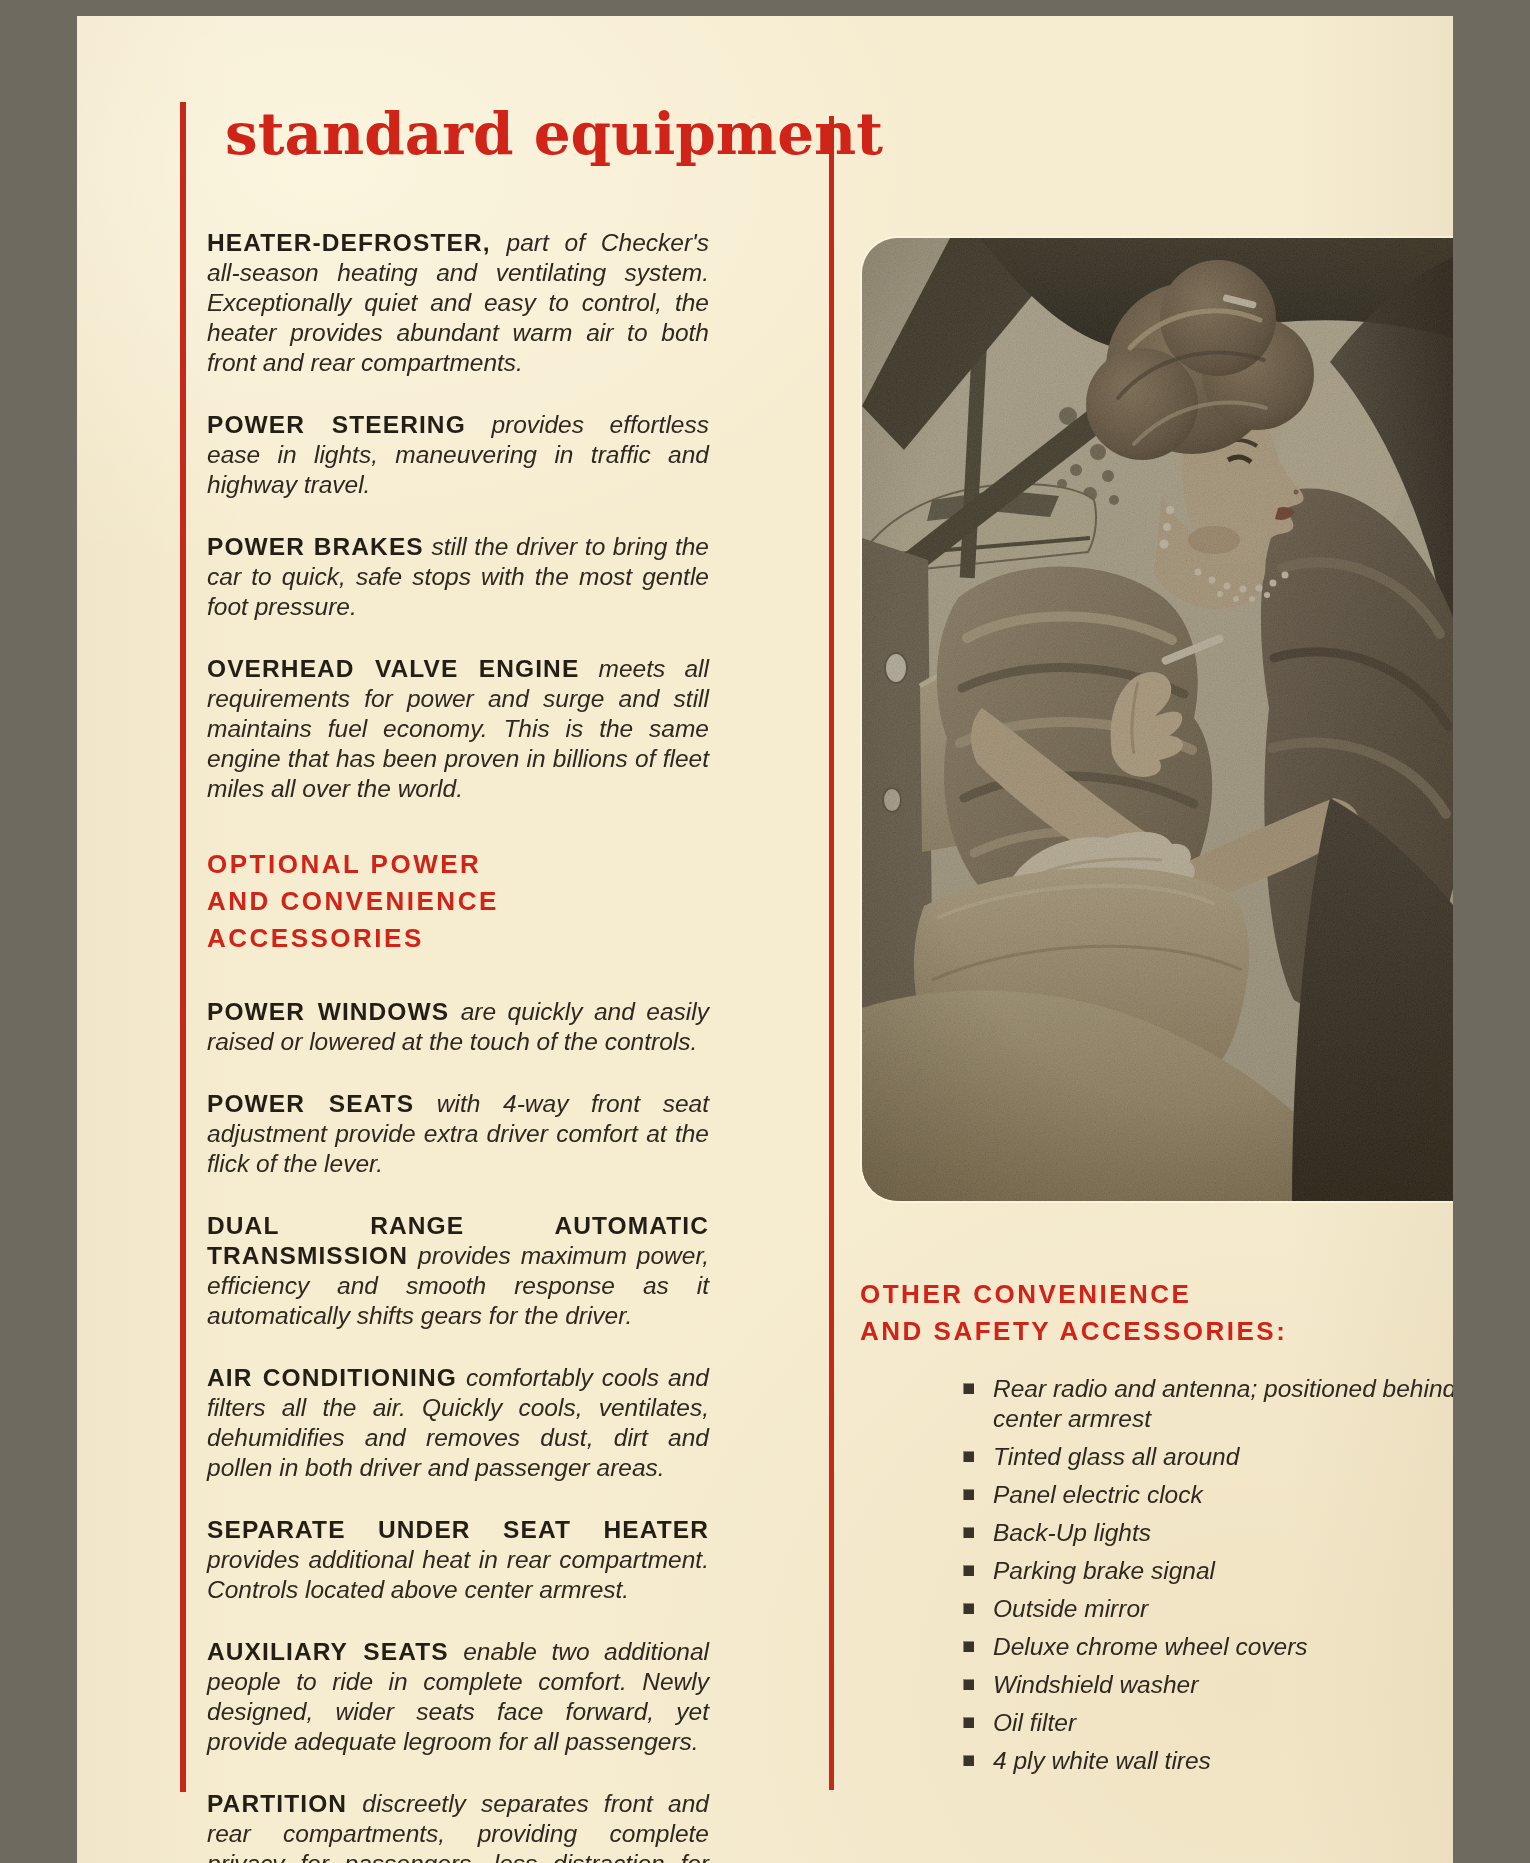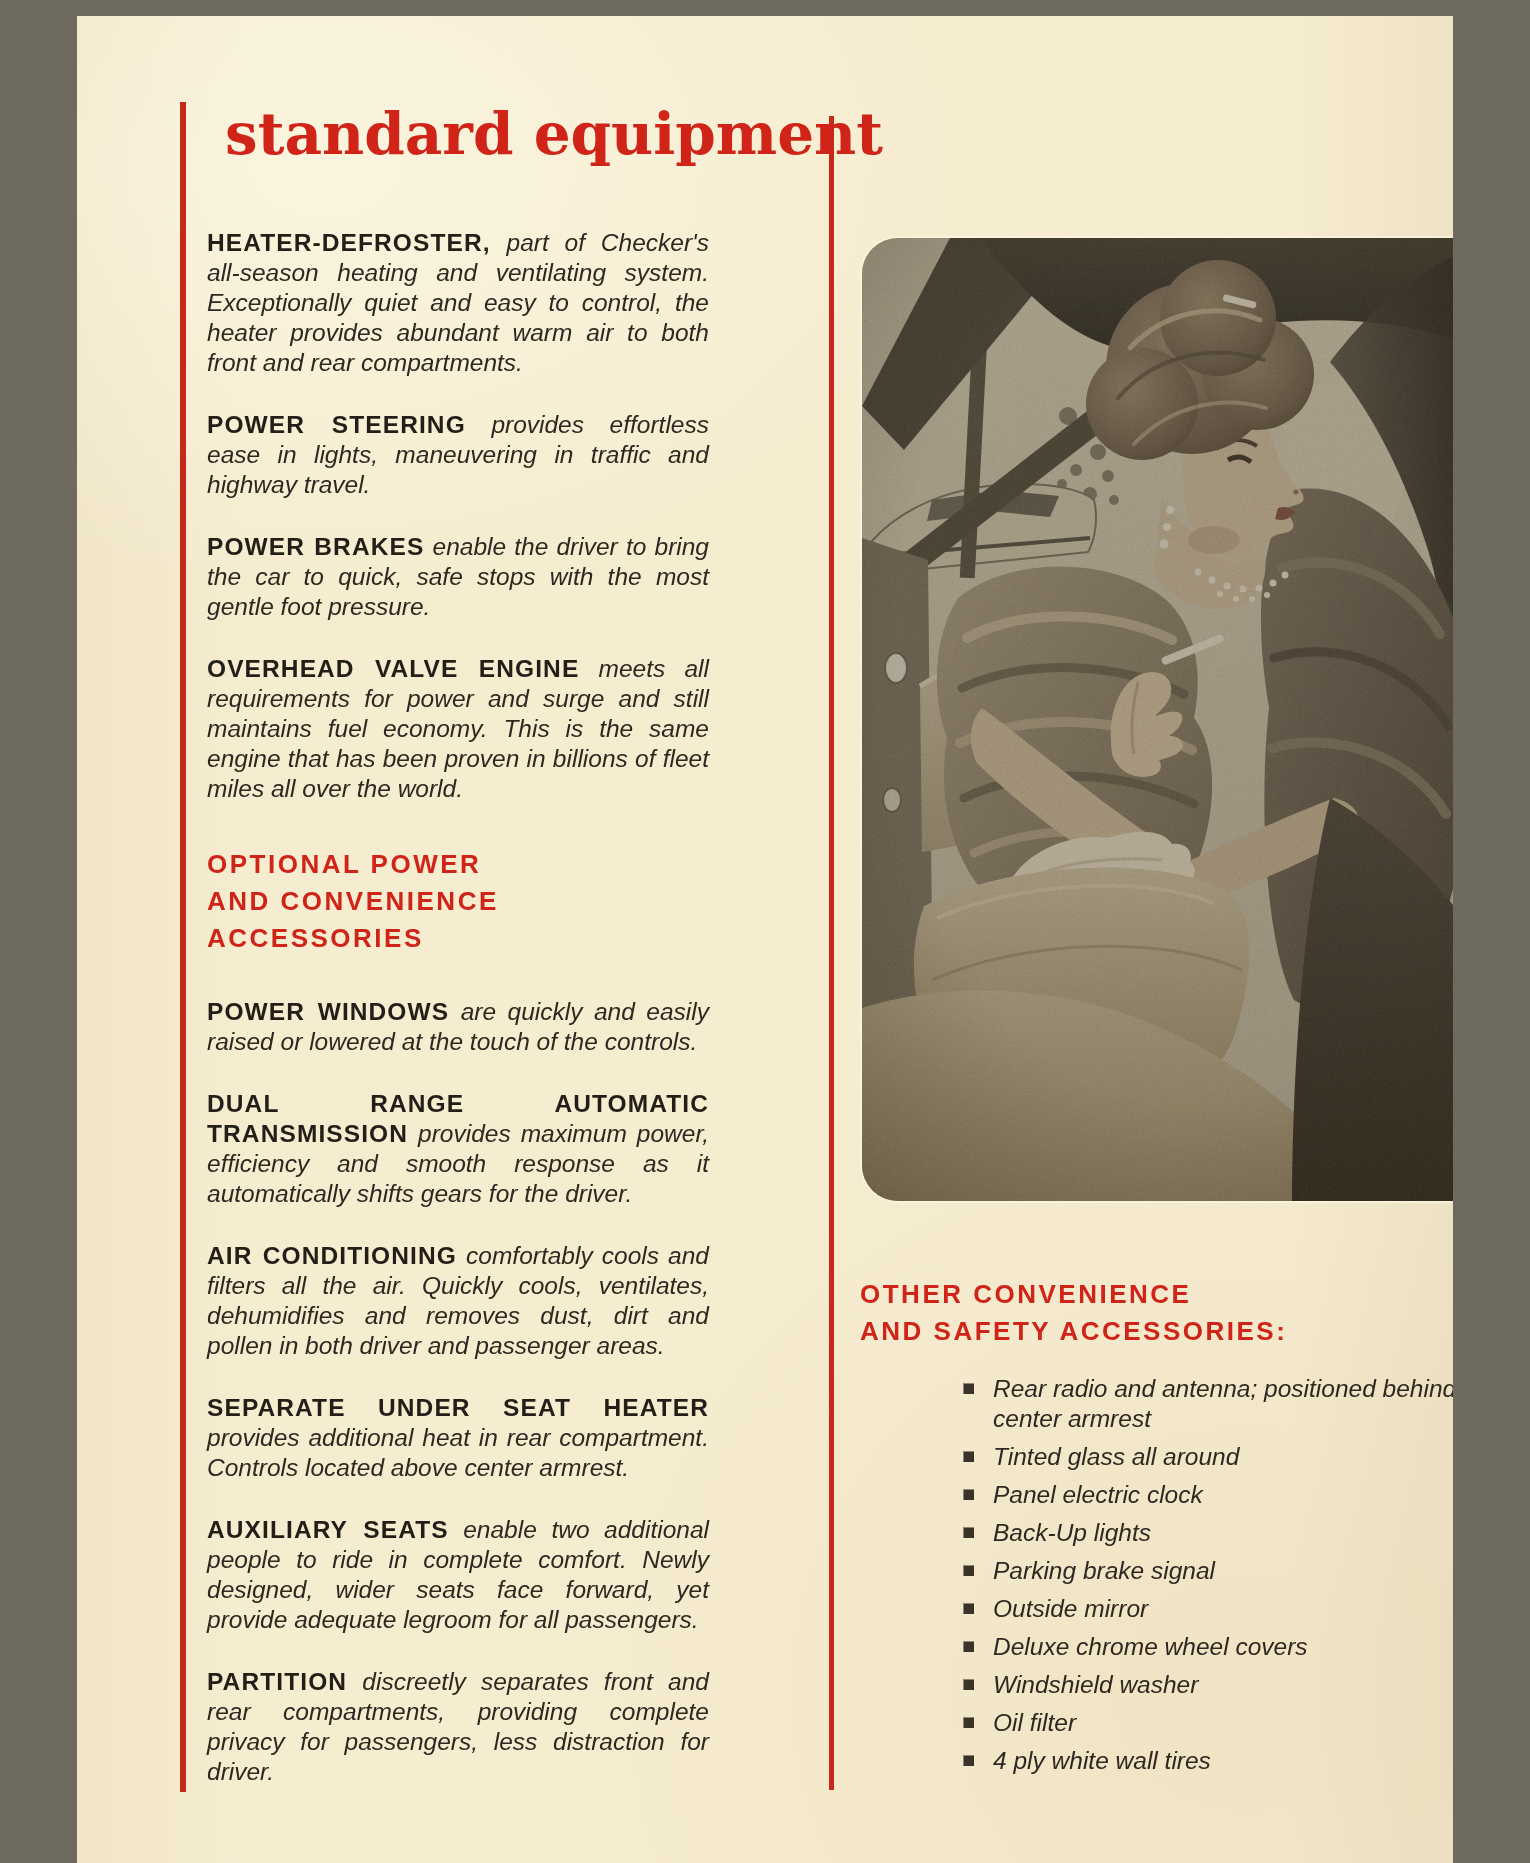--- a/index.html
+++ b/index.html
@@ -71,29 +71,30 @@
 
   <div class="rule" id="rule-left"></div>
   <div class="rule" id="rule-center"></div>
   <div class="rule" id="rule-right"></div>
 
   <div id="title">standard equipment</div>
 
   <div id="left-col">
     <p class="para"><b class="term">HEATER-DEFROSTER,</b> <span>part of Checker's all-season heating and ventilating system. Exceptionally quiet and easy to control, the heater provides abundant warm air to both front and rear compartments.</span></p>
     <p class="para"><b class="term">POWER STEERING</b> <span>provides effortless ease in lights, maneuvering in traffic and highway travel.</span></p>
-    <p class="para"><b class="term">POWER BRAKES</b> <span>enable the driver to bring the car to quick, safe stops with the most gentle foot pressure.</span></p>
+    <p class="para"><b class="term">POWER BRAKES</b> <span>still the driver to bring the car to quick, safe stops with the most gentle foot pressure.</span></p>
     <p class="para"><b class="term">OVERHEAD VALVE ENGINE</b> <span>meets all requirements for power and surge and still maintains fuel economy. This is the same engine that has been proven in billions of fleet miles all over the world.</span></p>
 
     <div class="red-head" id="optional-heading">
       <div>OPTIONAL POWER</div>
       <div>AND CONVENIENCE ACCESSORIES</div>
     </div>
 
     <p class="para"><b class="term">POWER WINDOWS</b> <span>are quickly and easily raised or lowered at the touch of the controls.</span></p>
+    <p class="para"><b class="term">POWER SEATS</b> <span>with 4-way front seat adjustment provide extra driver comfort at the flick of the lever.</span></p>
     <p class="para"><b class="term">DUAL RANGE AUTOMATIC TRANSMISSION</b> <span>provides maximum power, efficiency and smooth response as it automatically shifts gears for the driver.</span></p>
     <p class="para"><b class="term">AIR CONDITIONING</b> <span>comfortably cools and filters all the air. Quickly cools, ventilates, dehumidifies and removes dust, dirt and pollen in both driver and passenger areas.</span></p>
     <p class="para"><b class="term">SEPARATE UNDER SEAT HEATER</b> <span>provides additional heat in rear compartment. Controls located above center armrest.</span></p>
     <p class="para"><b class="term">AUXILIARY SEATS</b> <span>enable two additional people to ride in complete comfort. Newly designed, wider seats face forward, yet provide adequate legroom for all passengers.</span></p>
     <p class="para"><b class="term">PARTITION</b> <span>discreetly separates front and rear compartments, providing complete privacy for passengers, less distraction for driver.</span></p>
 
   </div>
 
   <div id="photo" role="img" aria-label="Sepia photograph: woman in fur stole and jewelry seated in the rear compartment of a Checker, resting on the center armrest">
     <svg viewBox="0 0 640 963" preserveAspectRatio="none">

